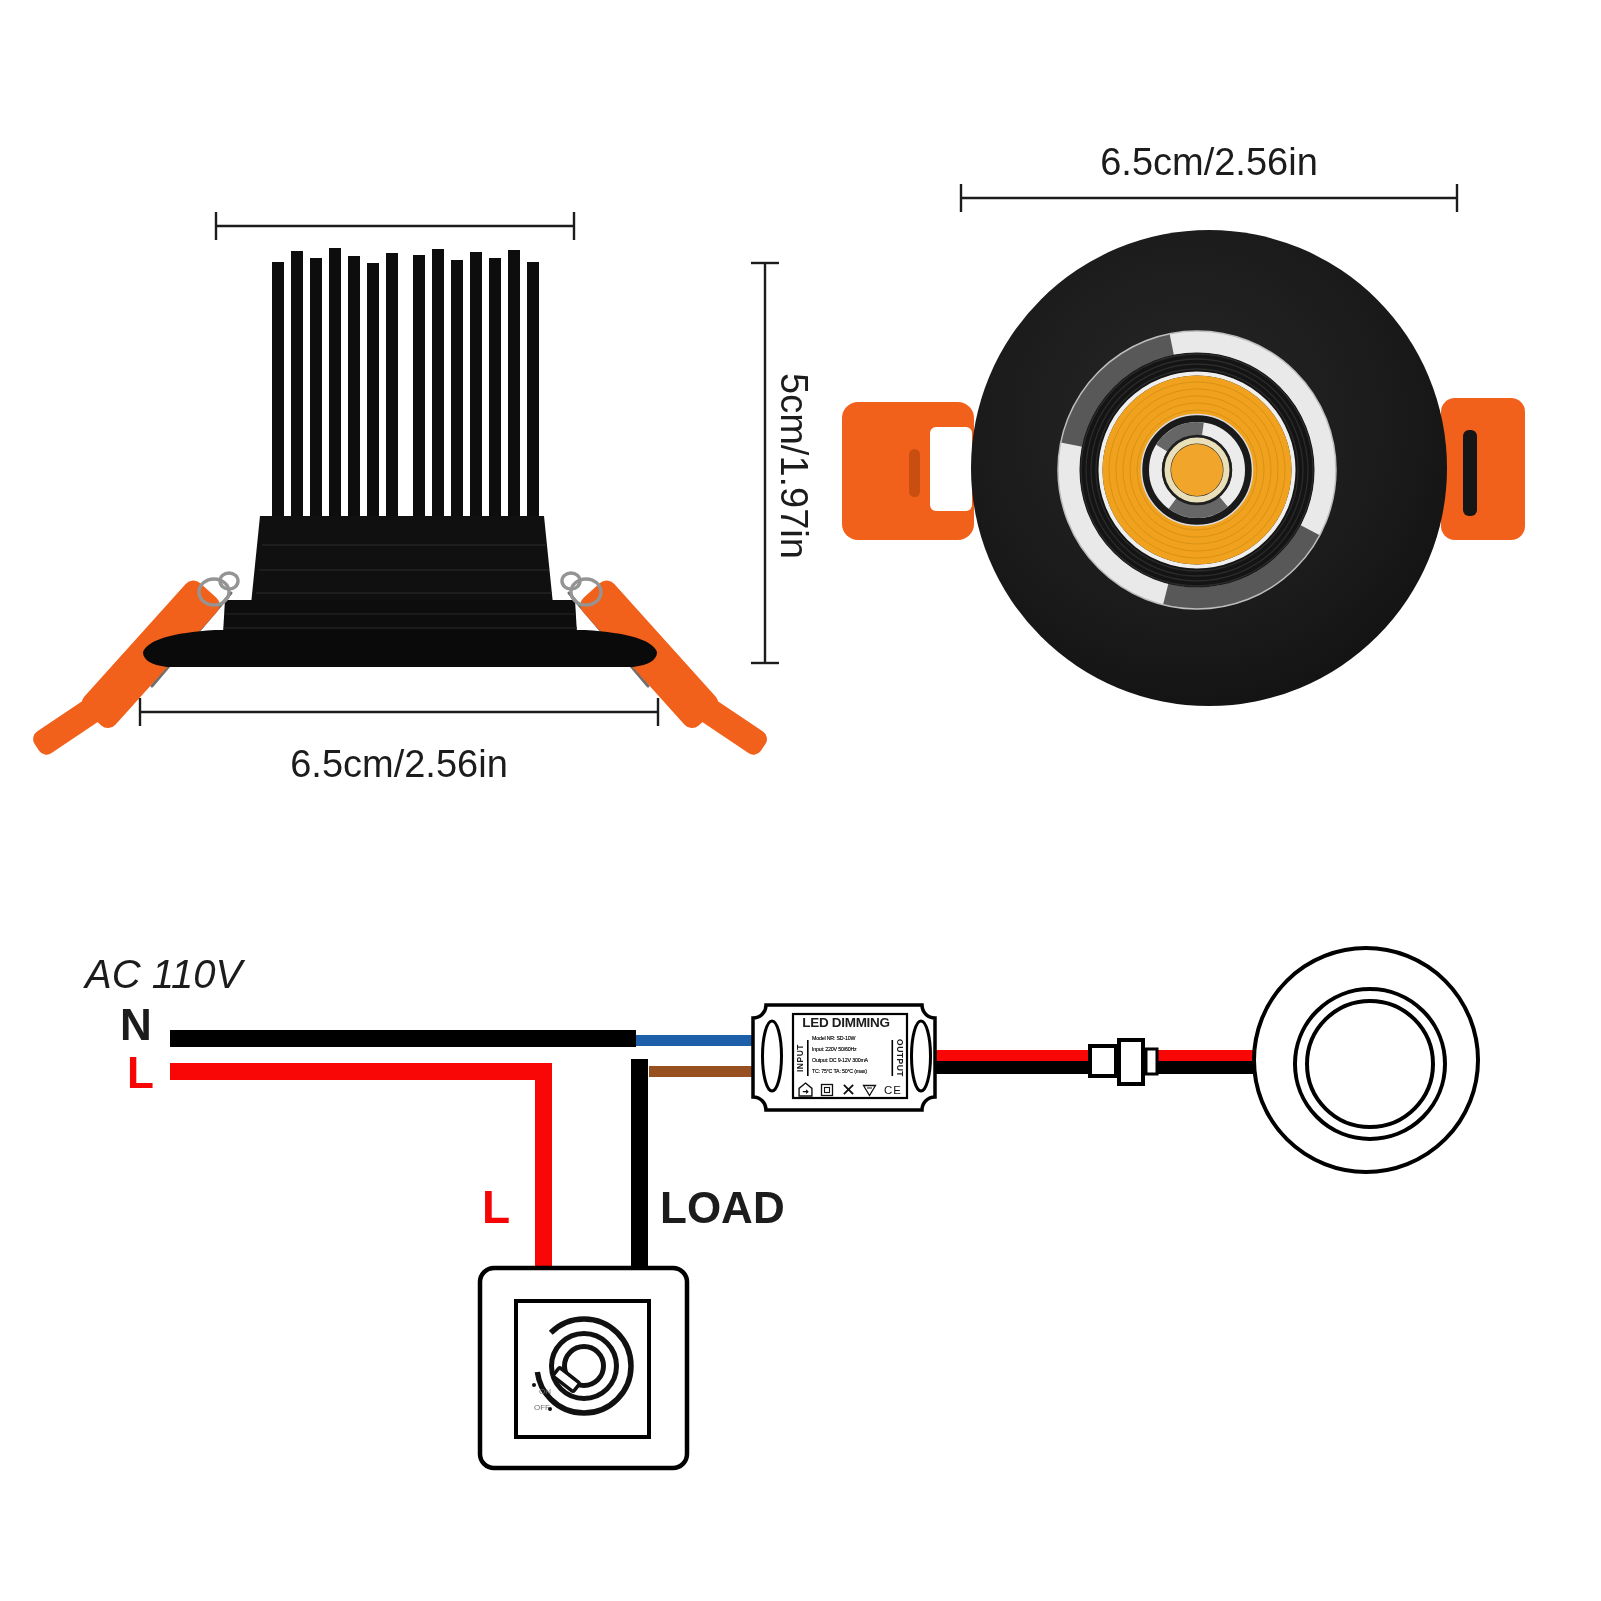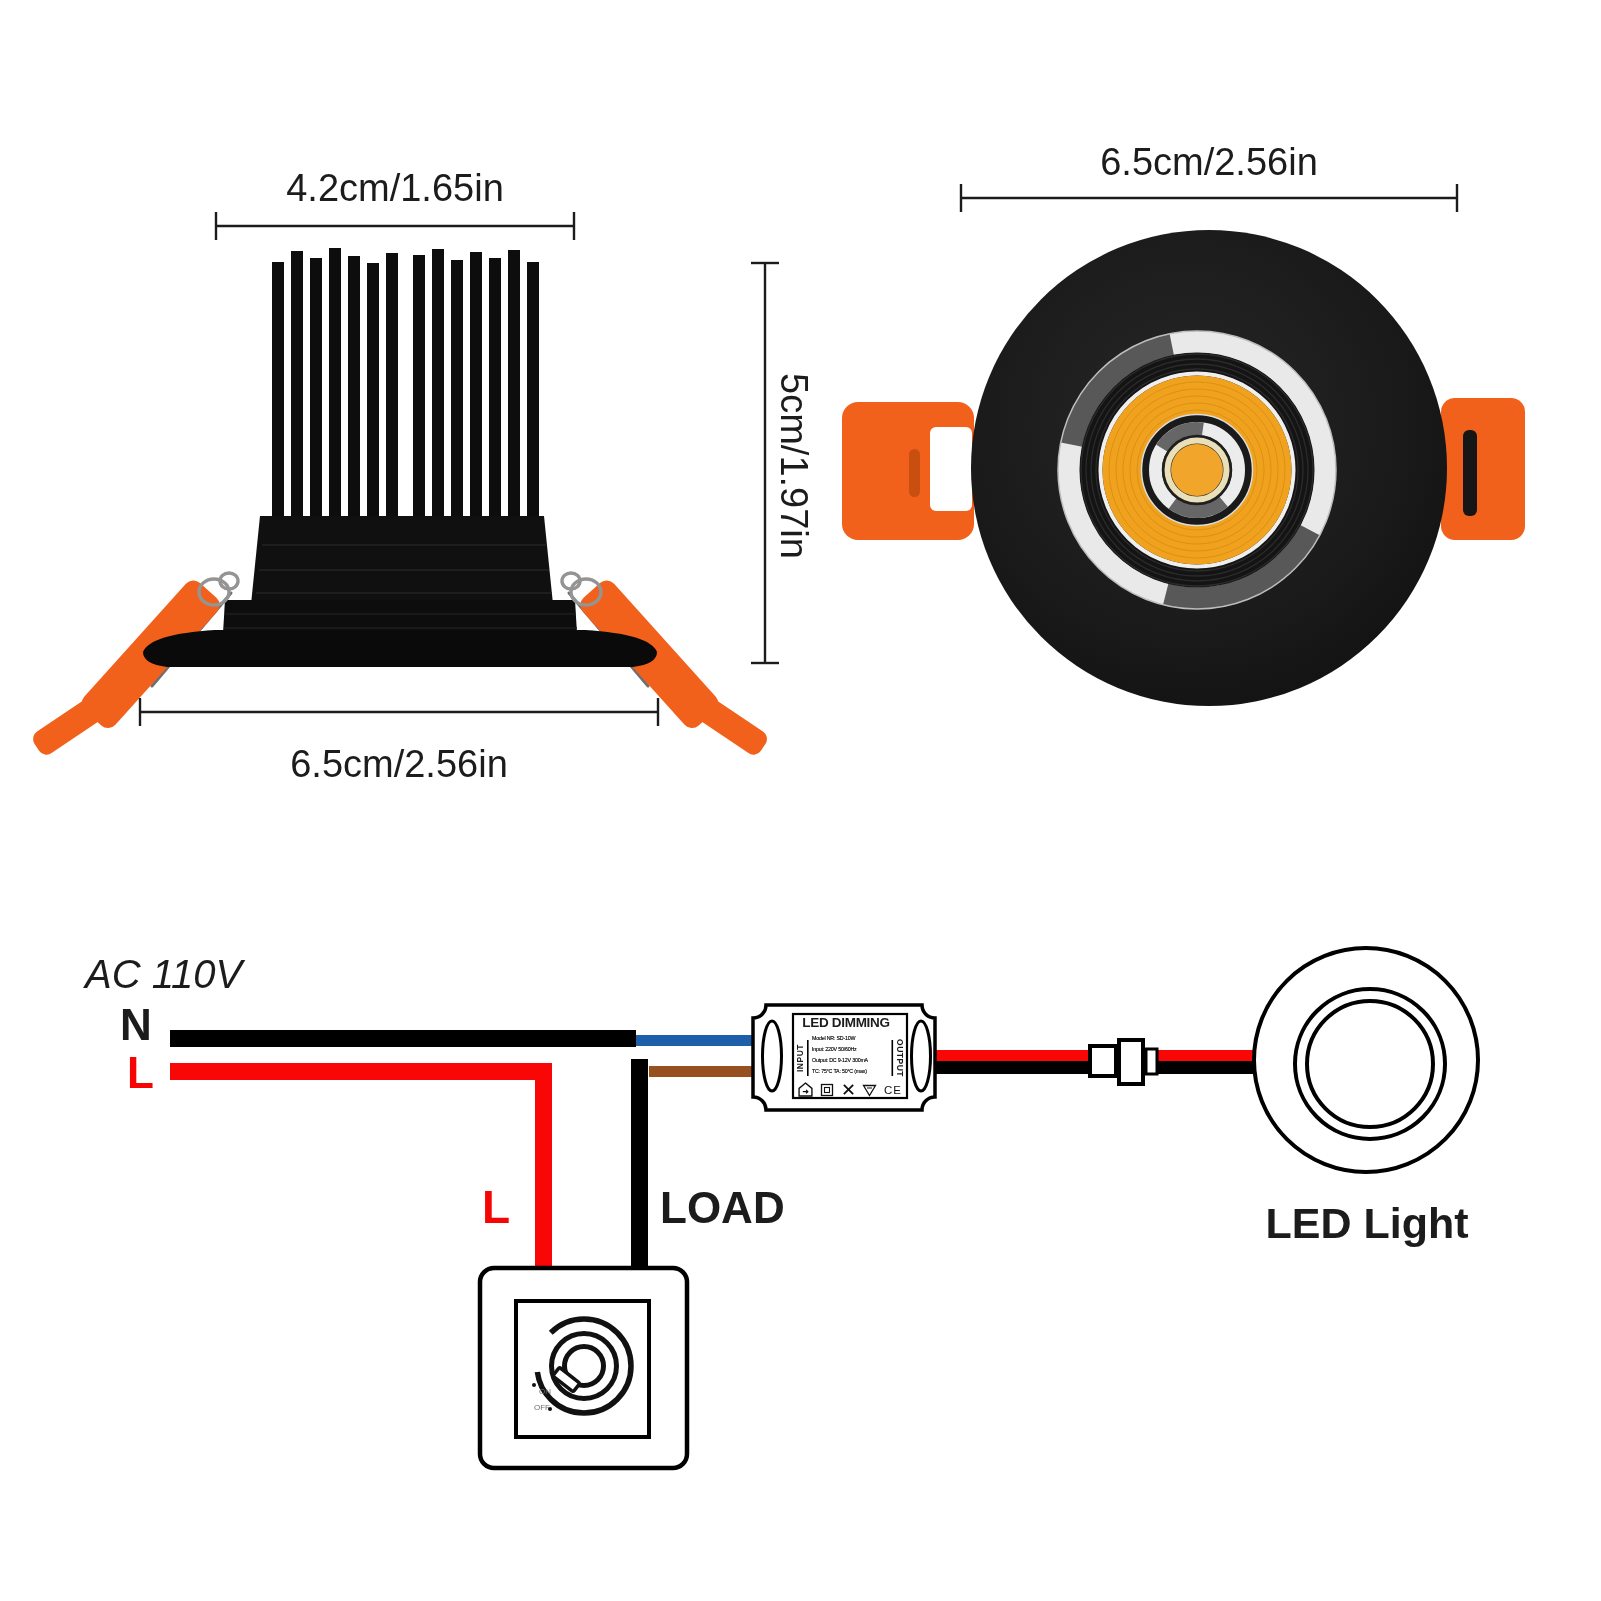--- a/index.html
+++ b/index.html
@@ -202,21 +202,20 @@
         <g transform="rotate(38 566 1380)">
           <rect x="553" y="1374" width="26" height="11" rx="2" fill="#ffffff" stroke-width="3.5"></rect>
         </g>
         <circle cx="534" cy="1385" r="2" fill="#111111" stroke="none"></circle>
         <circle cx="550" cy="1409" r="2" fill="#111111" stroke="none"></circle>
       </g>
     </g>
   </g>
 </svg>
 
-<div class="lbl dim ctr" style="left:216px;top:168px;width:358px;">4.2cm/1.65in</div>
 <div class="lbl dim rot" style="left:793px;top:466px;">5cm/1.97in</div>
 <div class="lbl dim ctr" style="left:140px;top:744px;width:518px;">6.5cm/2.56in</div>
 <div class="lbl dim ctr" style="left:959px;top:142px;width:500px;">6.5cm/2.56in</div>
 
 <div class="lbl" style="left:85px;top:952px;font-size:40px;font-style:italic;">AC 110V</div>
 <div class="lbl b" style="left:120px;top:1001px;font-size:44px;">N</div>
 <div class="lbl b red" style="left:127px;top:1049px;font-size:44px;">L</div>
 <div class="lbl b red" style="left:482px;top:1182px;font-size:46px;">L</div>
 <div class="lbl b" style="left:660px;top:1184px;font-size:44px;">LOAD</div>
 
@@ -245,15 +244,14 @@
   <svg width="15" height="14" viewBox="0 0 14 14">
     <path d="M1 2.5 H13 L7 12.5 Z" fill="none" stroke="#111" stroke-width="1.3"></path>
     <path d="M4.5 5 H9.5" stroke="#111" stroke-width="1"></path>
   </svg>
   <span class="ce">CE</span>
 </div>
 
 <div class="lbl tiny" style="left:524px;top:1388px;">ON</div>
 <div class="lbl tiny" style="left:519px;top:1404px;">OFF</div>
 
-<div class="lbl big-name ctr b" style="left:1238px;top:1200px;width:258px;">LED Light</div>
 
 </div>
 
 </body></html>

